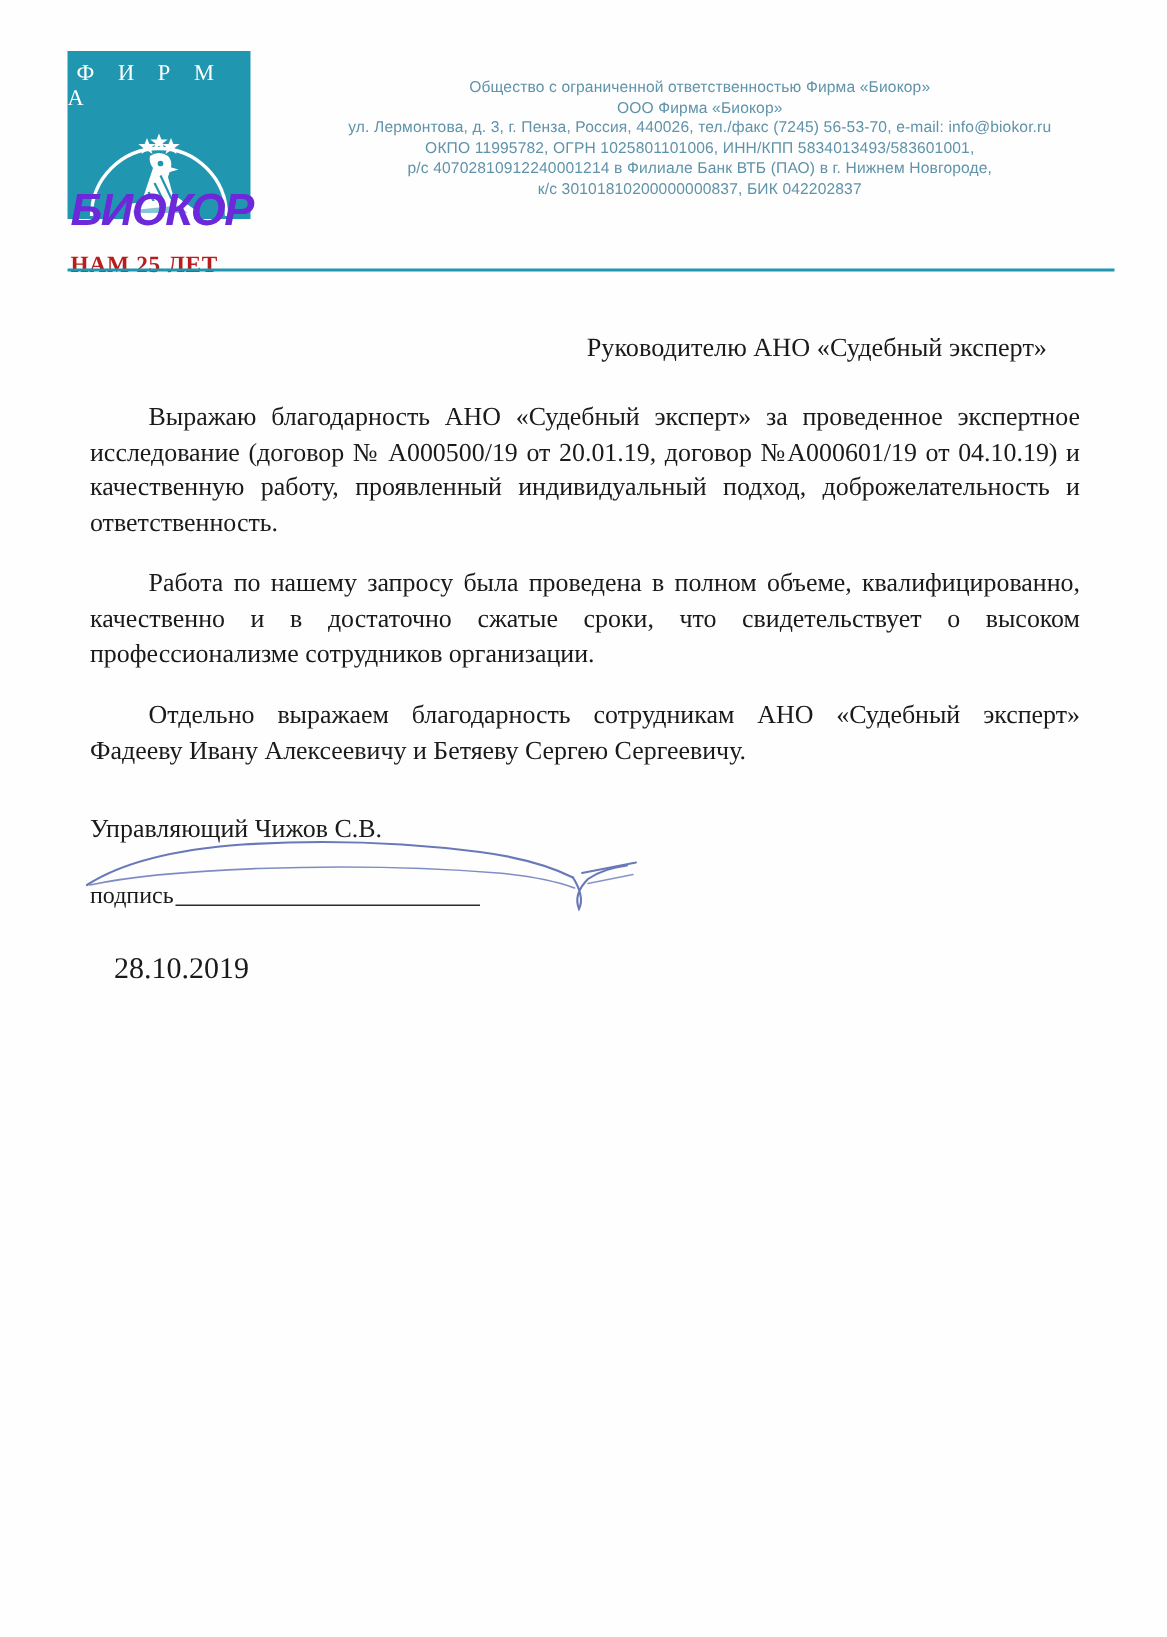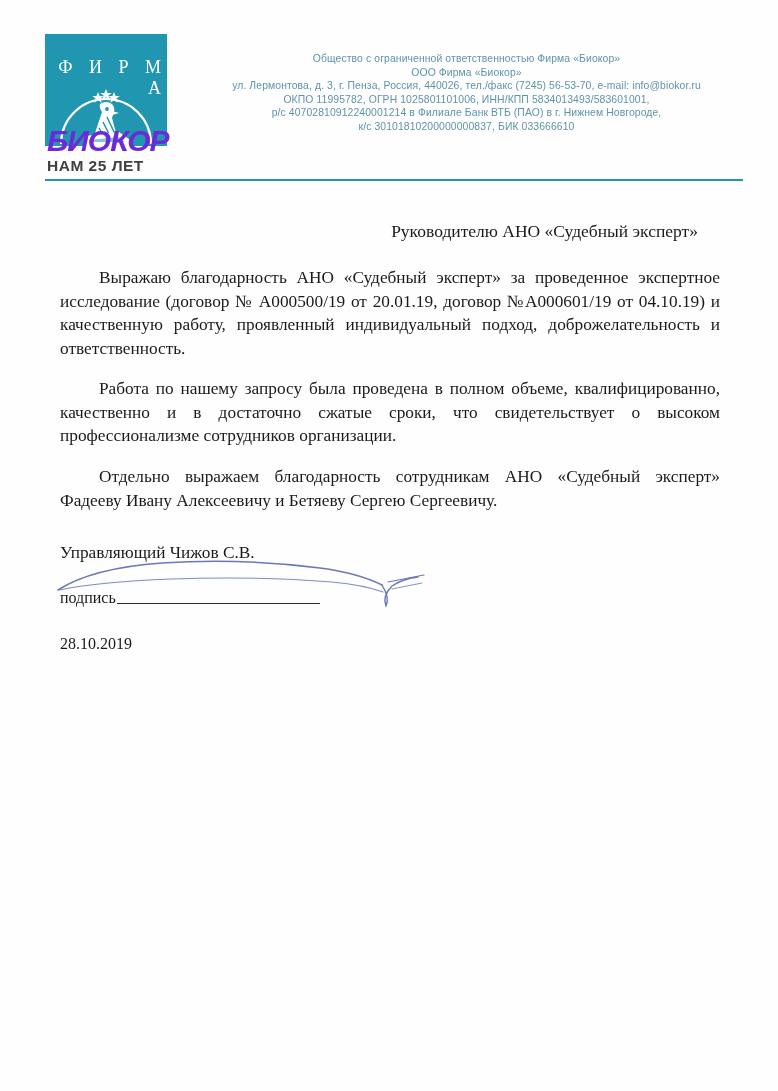--- a/index.html
+++ b/index.html
@@ -39,27 +39,26 @@
   .logo-square {
     position: relative;
     width: 122px;
     height: 112px;
     background: #2196b0;
     overflow: hidden;
   }
   .logo-firma {
     position: absolute;
     top: 7px; left: 0; right: 0;
-    text-align: right;
+    text-align: left;
     color: #ffffff;
     font-family: "Liberation Serif", serif;
-    font-size: 18px;
+    font-size: 15px;
     letter-spacing: 6px;
     text-indent: 6px;
-    margin-top: 16px;
   }
   .logo-emblem {
     position: absolute;
     left: 0; right: 0; top: 34px;
     height: 78px;
   }
   .logo-word {
     position: relative;
     margin-top: -18px;
     padding-left: 2px;
@@ -69,27 +68,27 @@
     font-family: "Liberation Sans", sans-serif;
     font-weight: bold;
     font-style: italic;
     font-size: 30px;
     color: #6d28d9;
     letter-spacing: -1px;
     line-height: 26px;
     display: block;
   }
   .logo-slogan {
-    font-family: Liberation Sans, sans-serif;
+    font-family: Liberation Serif, serif;
     font-weight: bold;
     font-size: 15.5px;
-    color: #404040;
+    color: #b91c1c;
     letter-spacing: 0.5px;
     display: block;
-    margin-top: 3px;
+    margin-top: 14px;
   }
 
   
   .company-details {
     position: absolute;
     left: 190px;
     right: 35px;
     top: 52px;
     text-align: center;
     font-family: "Liberation Sans", sans-serif;
@@ -171,23 +170,23 @@
   }
   .sig-label { line-height: 18px; }
   .sig-line {
     width: 203px;
     border-bottom: 1.4px solid #2b2b2b;
     margin-bottom: 3px;
     margin-left: 1px;
   }
   .doc-date {
     position: absolute;
-    left: 0;
+    left: 16px;
     top: 93px;
-    font-size: 16px;
+    font-size: 20px;
   }
 </style>
 </head>
 <body>
 
 <div class="page">
 
   <div class="letterhead">
 
     <div class="logo-block">
@@ -222,21 +221,21 @@
         <span class="logo-slogan">НАМ 25 ЛЕТ</span>
       </div>
     </div>
 
     <div class="company-details">
       <div>Общество с ограниченной ответственностью Фирма «Биокор»</div>
       <div>ООО Фирма «Биокор»</div>
       <div>ул. Лермонтова, д. 3, г. Пенза, Россия, 440026, тел./факс (7245) 56-53-70, e-mail: info@biokor.ru</div>
       <div>ОКПО 11995782, ОГРН 1025801101006, ИНН/КПП 5834013493/583601001,</div>
       <div>р/с 40702810912240001214 в Филиале Банк ВТБ (ПАО) в г. Нижнем Новгороде,</div>
-      <div>к/с 30101810200000000837, БИК 033666610</div>
+      <div>к/с 30101810200000000837, БИК 042202837</div>
     </div>
 
     <div class="header-rule"></div>
   </div>
 
   <div class="content">
 
     <div class="addressee">
       <div>Руководителю АНО «Судебный эксперт»</div>
     </div>

